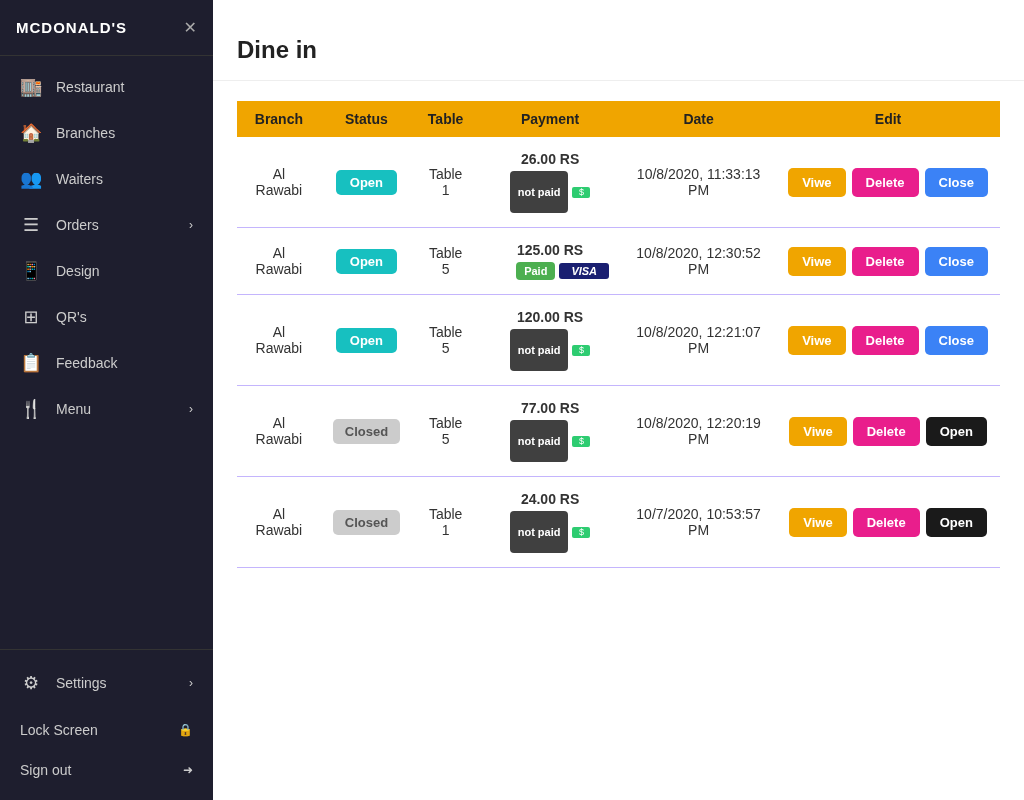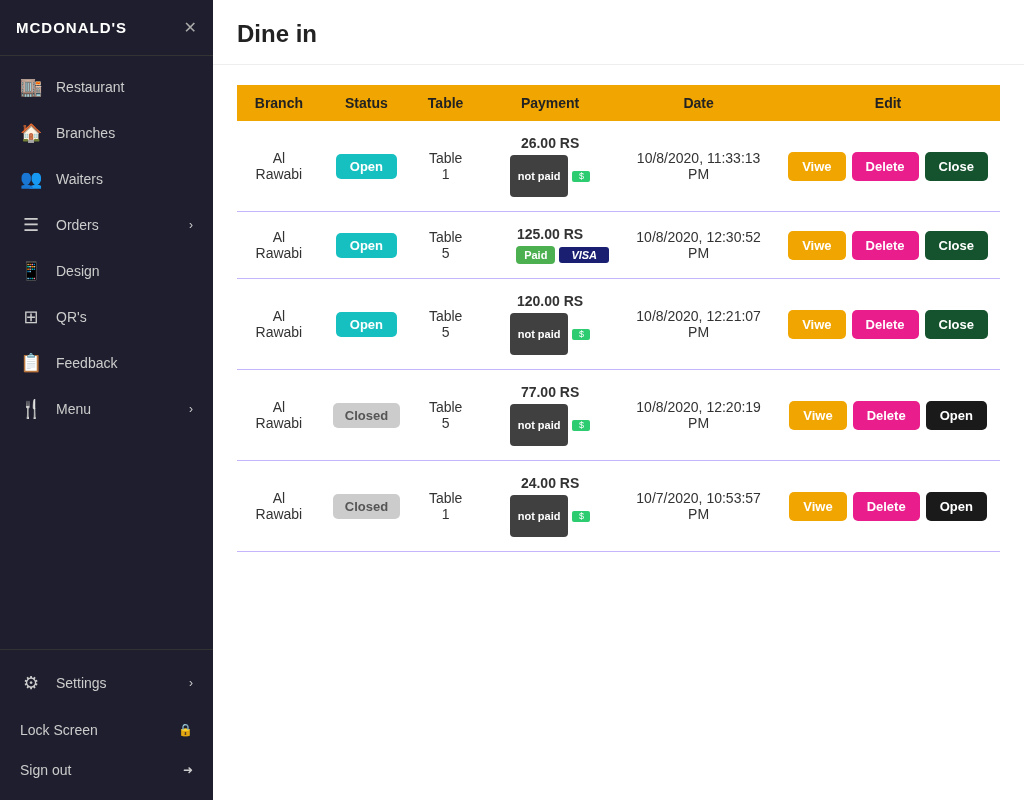--- a/index.html
+++ b/index.html
@@ -62,21 +62,21 @@
 
     
     #main {
       flex: 1;
       background: #fff;
       display: flex;
       flex-direction: column;
       overflow: auto;
     }
     #main-header {
-      padding: 20px 24px 16px;
+      padding: 36px 24px 16px;
       font-size: 24px;
       font-weight: 600;
       color: #222;
       border-bottom: 1px solid #eee;
     }
     #main-content {
       padding: 20px 24px;
     }
 
     
@@ -180,21 +180,21 @@
       background: #e91e8c;
       color: #fff;
       border: none;
       padding: 7px 14px;
       border-radius: 5px;
       cursor: pointer;
       font-size: 13px;
       font-weight: bold;
     }
     .btn-close {
-      background: #14532d;
+      background: #3b82f6;
       color: #fff;
       border: none;
       padding: 7px 14px;
       border-radius: 5px;
       cursor: pointer;
       font-size: 13px;
       font-weight: bold;
     }
     .btn-open {
       background: #1a1a1a;

